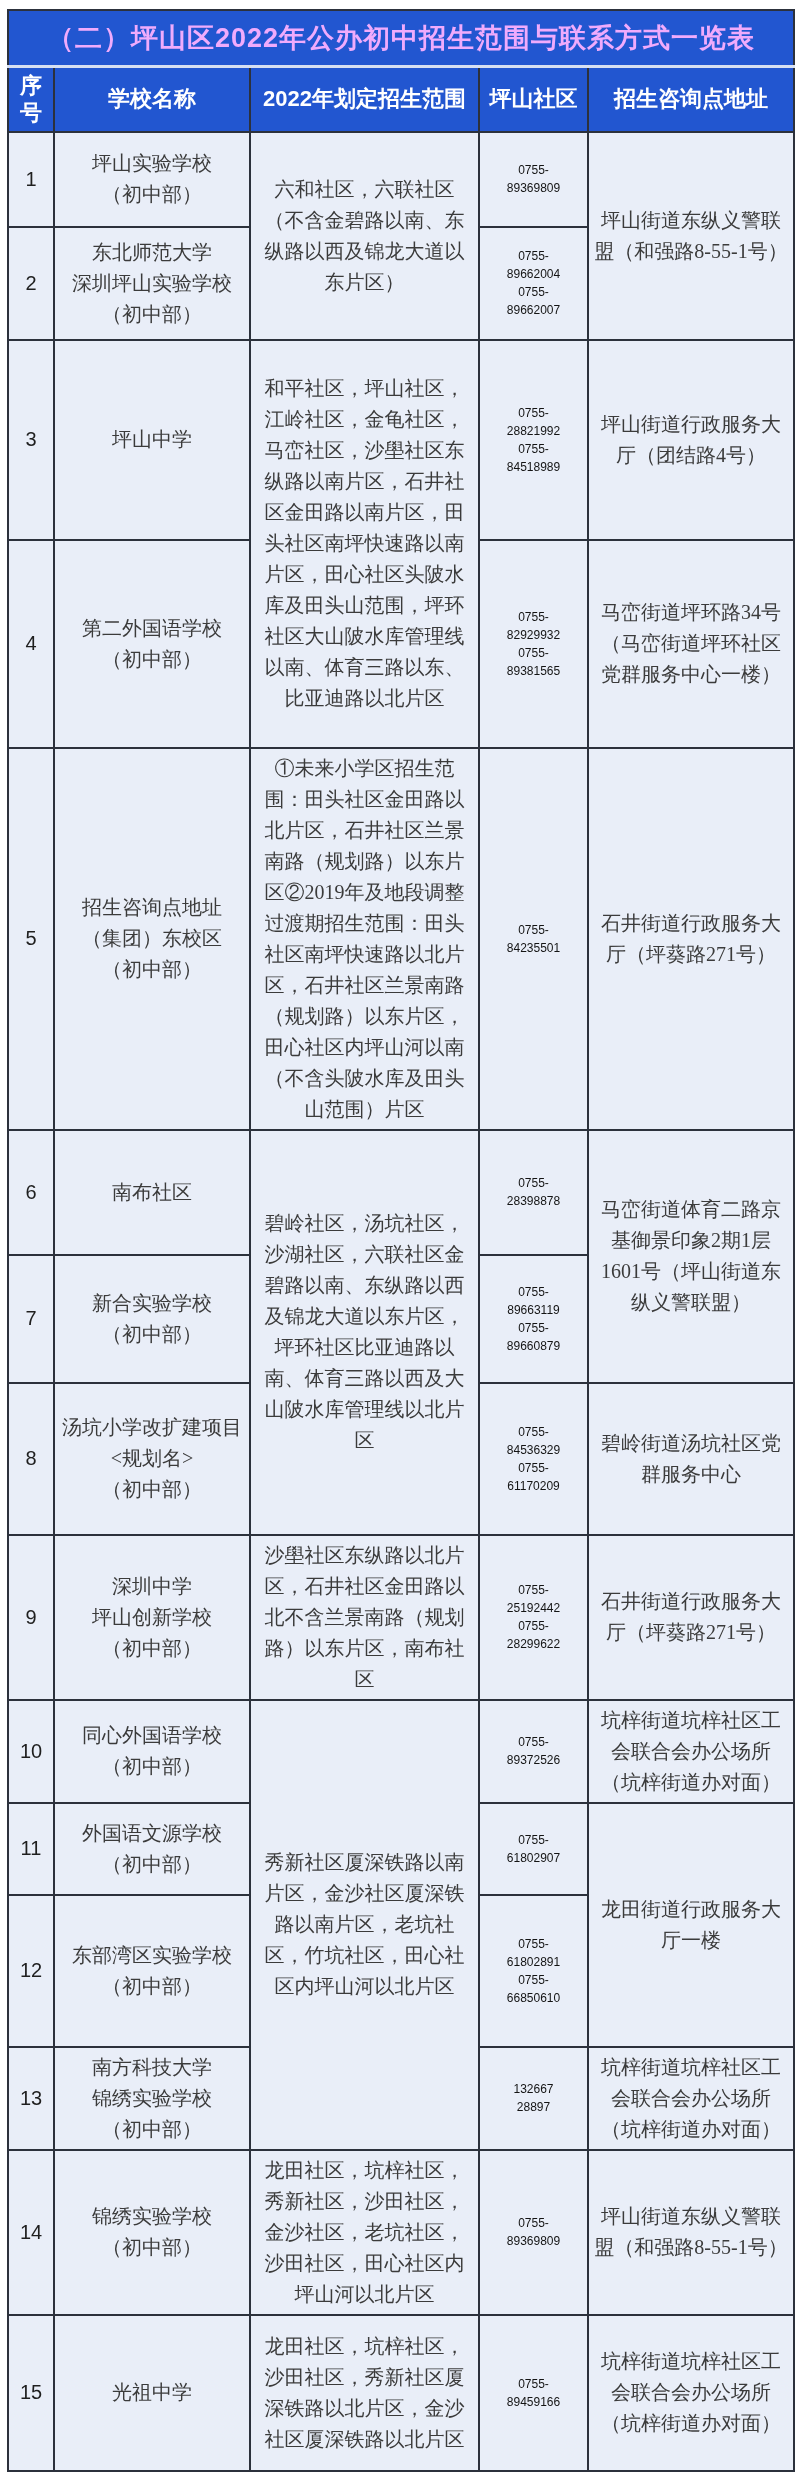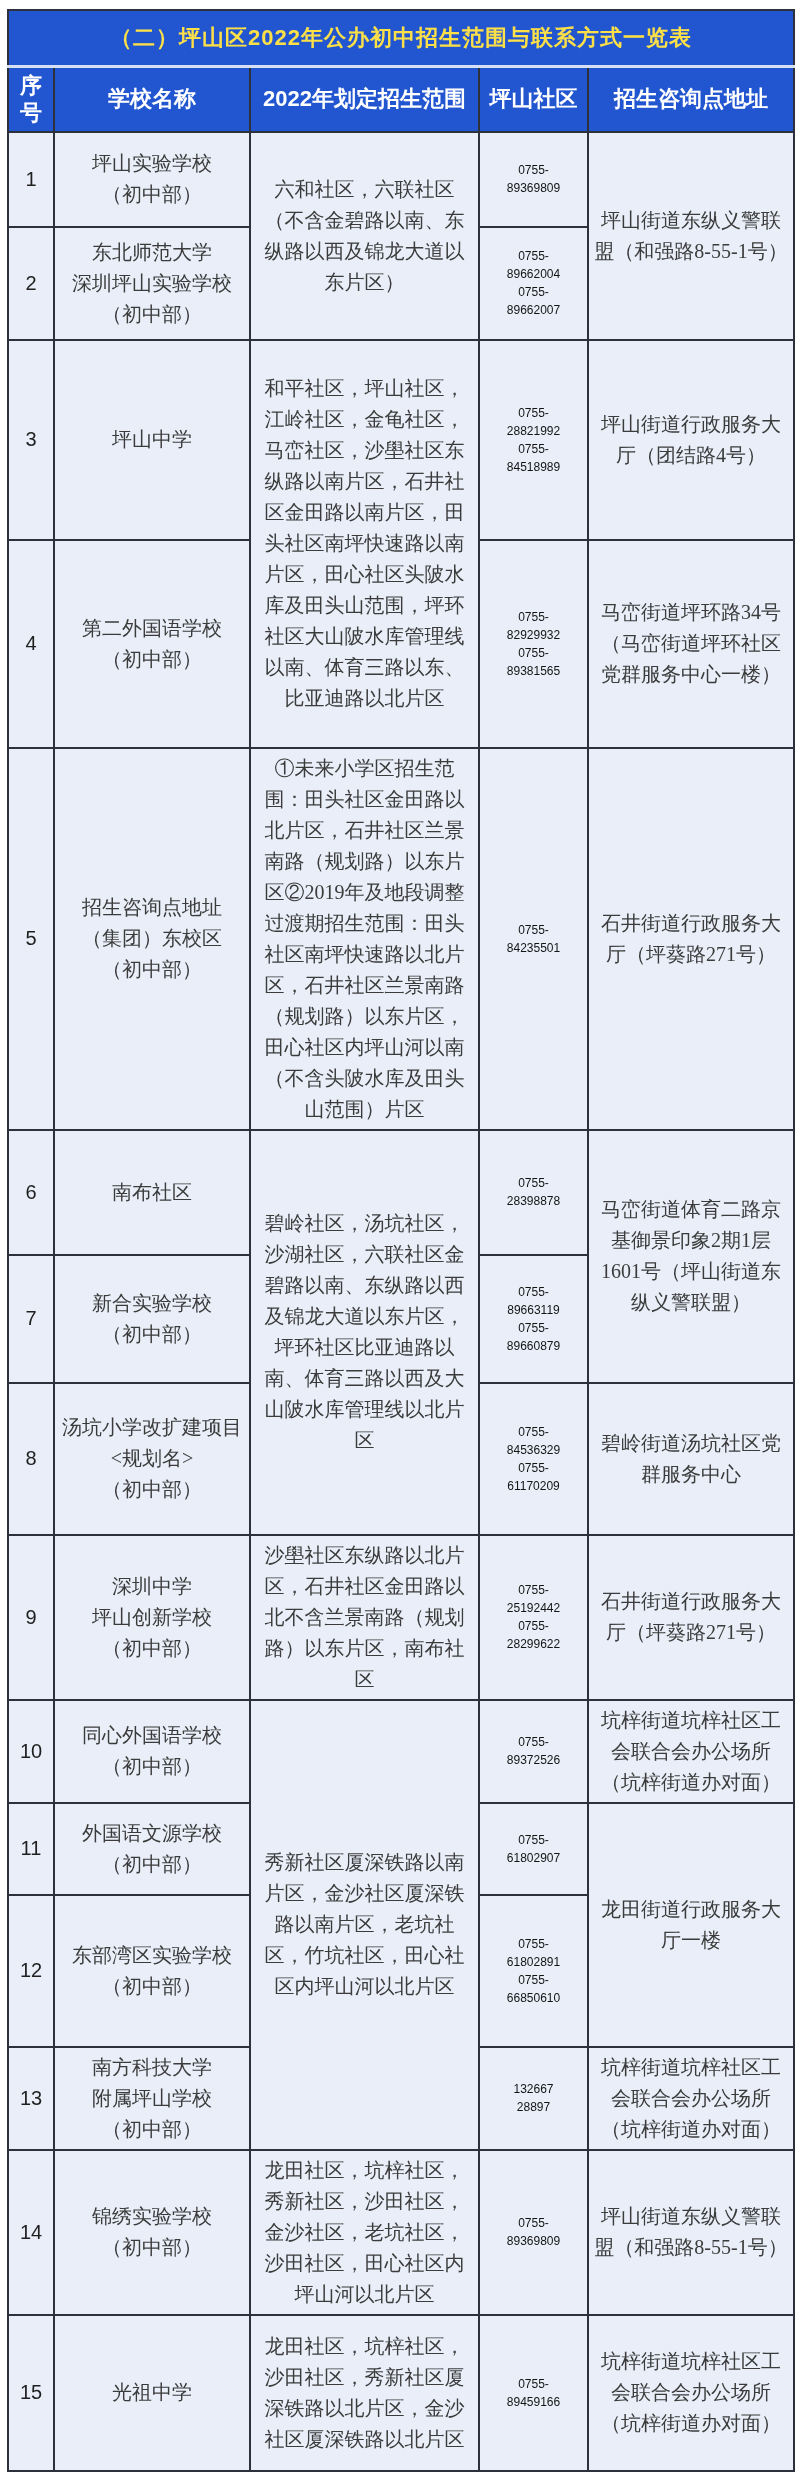--- a/index.html
+++ b/index.html
@@ -29,22 +29,22 @@
   table.admissions td, table.admissions th {
     border: 2px solid #2c313c;
     vertical-align: middle;
     text-align: center;
     padding: 4px 5px;
     box-sizing: border-box;
     overflow: hidden;
   }
   tr.title-row th {
     background: #2256d0;
-    color: #fde047;
-    font-size: 22px;
+    color: #f0abfc;
+    font-size: 27px;
     font-weight: bold;
     height: 56px;
     letter-spacing: 1px;
     border-bottom: 3px solid #d7e0f2;
   }
   tr.header-row th {
     background: #2256d0;
     color: #ffffff;
     font-size: 22px;
     font-weight: bold;
@@ -229,21 +229,21 @@
 （初中部）</td>
     <td class="phone-cell">0755-
 61802891
 0755-
 66850610</td>
   </tr>
 
   <tr style="height:100px;">
     <td class="index-cell">13</td>
     <td class="school-cell">南方科技大学
-附属坪山学校
+锦绣实验学校
 （初中部）</td>
     <td class="phone-cell">132667
 28897</td>
     <td class="address-cell">坑梓街道坑梓社区工会联合会办公场所（坑梓街道办对面）</td>
   </tr>
 
   <tr style="height:160px;">
     <td class="index-cell">14</td>
     <td class="school-cell">锦绣实验学校
 （初中部）</td>

